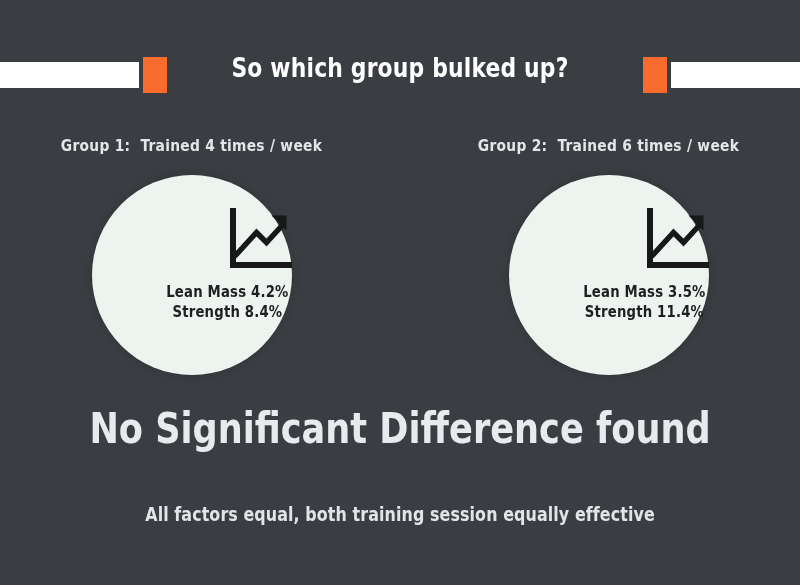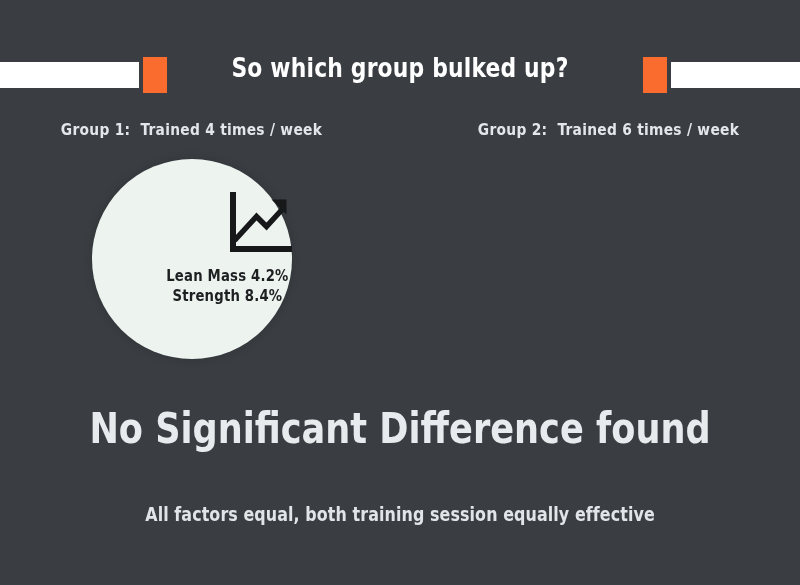--- a/index.html
+++ b/index.html
@@ -55,21 +55,21 @@
     letter-spacing: 0.2px;
     font-family: "DejaVu Sans Condensed", "Liberation Sans Narrow", "Liberation Sans", sans-serif;
     transform: scaleX(0.90);
     transform-origin: center center;
   }
 
   
   .groups {
     position: absolute;
     left: 0;
-    top: 120px;
+    top: 136px;
     width: 800px;
     display: flex;
     gap: 34px;
   }
   .group-col {
     width: 400px;
     display: flex;
     flex-direction: column;
     align-items: center;
   }
@@ -165,18 +165,29 @@
       </svg>
       <div class="circle-stats">
         <span class="stat-line">Lean Mass 4.2%</span>
         <span class="stat-line">Strength 8.4%</span>
       </div>
     </div>
   </div>
 
   <div class="group-col">
     <div class="group-label">Group 2:  Trained 6 times / week</div>
+    <div class="circle">
+      <svg class="chart-icon" viewBox="0 0 66 60">
+        <path d="M4 0 H10 V54 H66 V60 H4 Z" fill="#16181a"></path>
+        <path d="M8.5 48.5 L30.5 24.5 L40.5 34.5 L57 16.5" fill="none" stroke="#16181a" stroke-width="5.5" stroke-linejoin="miter"></path>
+        <path d="M45.5 7.5 L60.5 7.5 L60.5 22.5 Z" fill="#16181a"></path>
+      </svg>
+      <div class="circle-stats">
+        <span class="stat-line">Lean Mass 3.5%</span>
+        <span class="stat-line">Strength 11.4%</span>
+      </div>
+    </div>
   </div>
 
 </div>
 
 <div class="conclusion">No Significant Difference found</div>
 <div class="footnote">All factors equal, both training session equally effective</div>
 
 </body></html>

